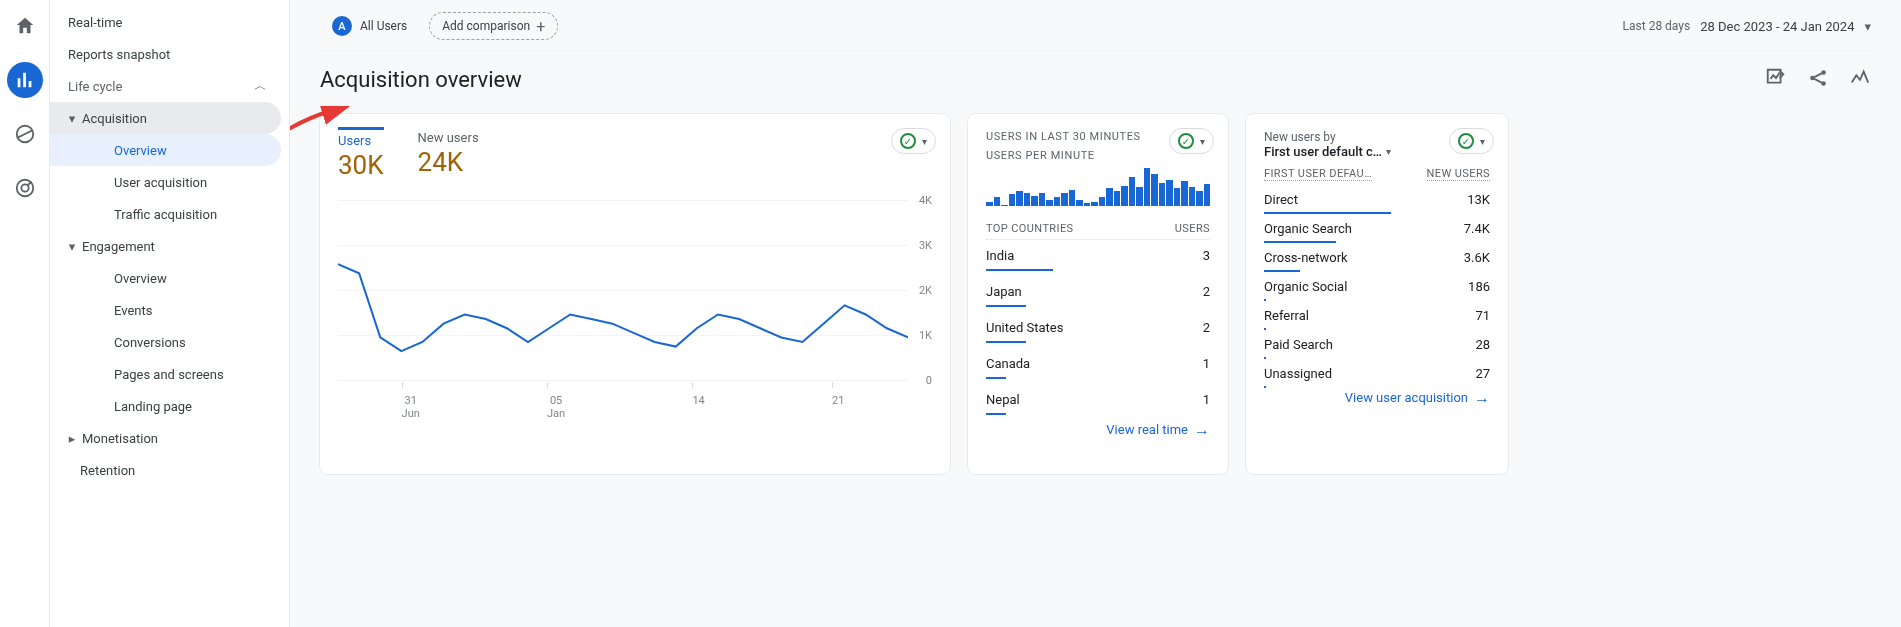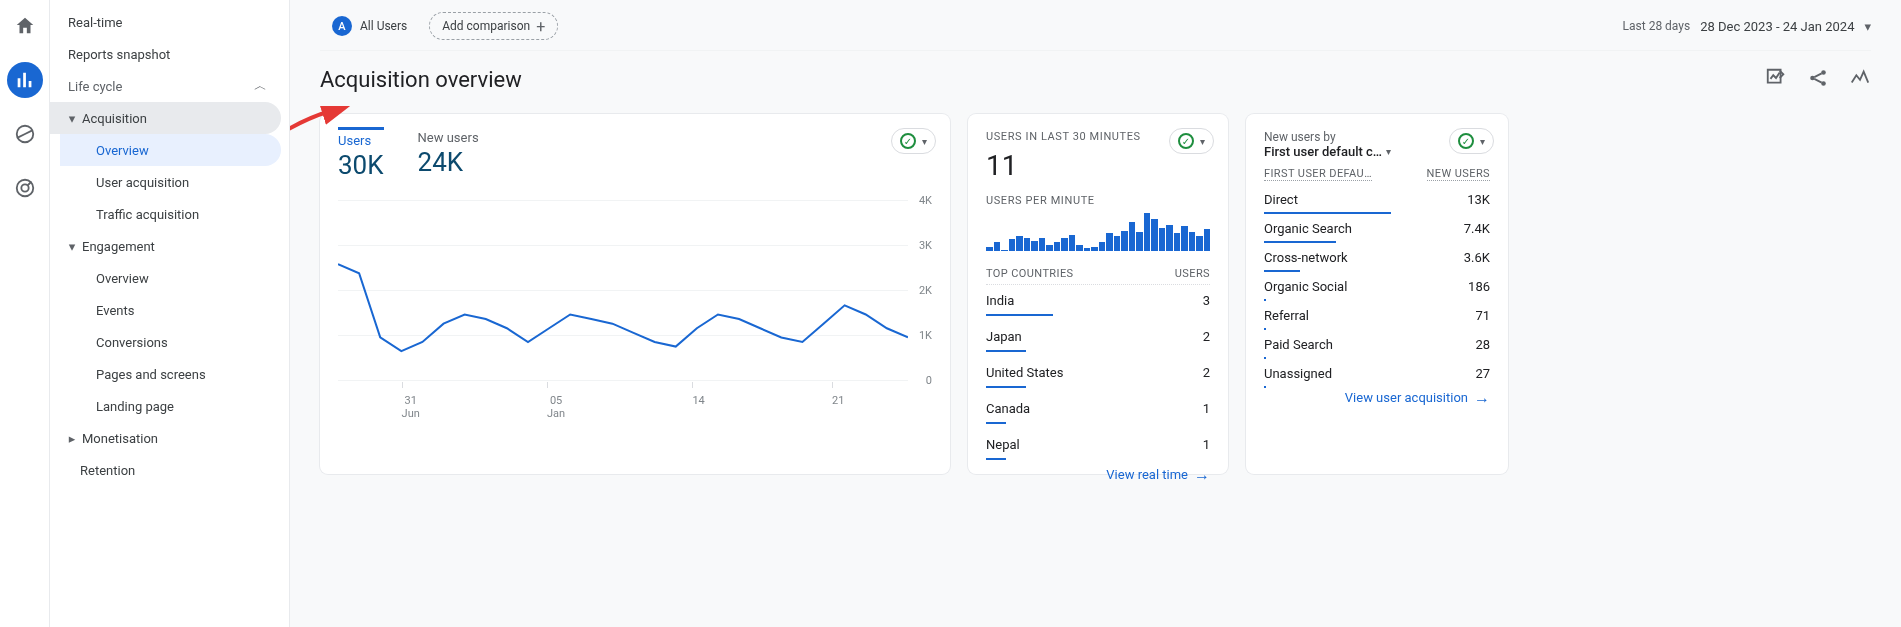--- a/index.html
+++ b/index.html
@@ -8,21 +8,21 @@
 
 .icon-rail { width: 50px; background: #fff; border-right: 1px solid #e8eaed; display: flex; flex-direction: column; align-items: center; padding-top: 8px; gap: 18px; }
 .icon-rail .rail-icon { width: 36px; height: 36px; display: flex; align-items: center; justify-content: center; border-radius: 50%; color: #5f6368; }
 .icon-rail .rail-icon.active { background: #1967d2; color: #fff; }
 .icon-rail svg { width: 22px; height: 22px; fill: currentColor; }
 
 
 .sidebar { width: 240px; background: #fff; border-right: 1px solid #e8eaed; padding: 6px 0 6px 0; overflow-y: auto; }
 .sidebar .side-item { height: 32px; display: flex; align-items: center; padding-left: 18px; cursor: pointer; font-size: 13px; color: #3c4043; border-radius: 0 20px 20px 0; margin-right: 8px; }
 .sidebar .side-item.level-1 { padding-left: 30px; }
-.sidebar .side-item.level-2 { padding-left: 36px; margin-left: 10px; }
+.sidebar .side-item.level-2 { padding-left: 64px; }
 .sidebar .side-item.has-caret { padding-left: 14px; }
 .sidebar .side-item.has-caret.level-1 { padding-left: 14px; }
 .sidebar .side-item .caret { width: 16px; display: inline-flex; justify-content: center; margin-right: 2px; color: #5f6368; }
 .sidebar .side-item.section-header { color: #5f6368; position: relative; }
 .sidebar .side-item.section-header .chev { position: absolute; right: 14px; color: #5f6368; }
 .sidebar .side-item.active-parent { background: #e8eaed; }
 .sidebar .side-item.active { background: #e8f0fe; color: #1967d2; }
 
 
 .main { flex: 1; padding: 12px 30px 20px 30px; overflow: auto; }
@@ -50,21 +50,21 @@
 .card-c { width: 262px; height: 360px; }
 
 .card .status-chip { position: absolute; top: 14px; right: 14px; display: flex; align-items: center; gap: 6px; border: 1px solid #dadce0; border-radius: 16px; padding: 4px 8px; }
 .card .status-chip .check { width: 16px; height: 16px; border: 2px solid #1e8e3e; border-radius: 50%; display: flex; align-items: center; justify-content: center; color: #1e8e3e; font-size: 10px; }
 .card .status-chip .dd { color: #5f6368; font-size: 10px; }
 
 
 .tabs { display: flex; gap: 34px; margin-bottom: 8px; }
 .metric-tab { cursor: pointer; }
 .metric-tab .lbl { font-size: 13px; color: #5f6368; margin-bottom: 2px; }
-.metric-tab .val { font-size: 26px; font-weight: 400; color: #0c4a6e; }
+.metric-tab .val { font-size: 26px; font-weight: 400; color: #a16207; }
 .metric-tab.active .lbl { color: #1967d2; }
 .metric-tab.active { border-top: 3px solid #1967d2; margin-top: -3px; padding-top: 3px; }
 .chart-wrap { position: relative; height: 230px; margin-top: 10px; }
 .chart-wrap .axis-label { position: absolute; right: 0; font-size: 11px; color: #80868b; transform: translateY(-50%); }
 .gridline { position: absolute; left: 0; right: 24px; border-top: 1px solid #f1f3f4; }
 .chart-svg { position: absolute; left: 0; right: 24px; bottom: 34px; top: 10px; }
 .x-labels { position: absolute; bottom: 0; left: 0; right: 24px; display: flex; justify-content: space-around; font-size: 11px; color: #80868b; }
 .x-labels div { text-align: center; }
 .tick { position: absolute; width: 1px; height: 6px; background: #dadce0; top: -12px; }
 
@@ -278,21 +278,20 @@
         <path d="M 30 120 Q 90 30 170 5" stroke="#e53935" stroke-width="4" fill="none" marker-end="url(#ah)"></path>
       </svg>
     </div>
 
     <div class="card card-b">
       <div class="status-chip">
         <span class="check">✓</span>
         <span class="dd">▾</span>
       </div>
       <div class="small-title">USERS IN LAST 30 MINUTES</div>
-      <div class="big-num">11</div>
       <div class="small-title">USERS PER MINUTE</div>
       <div class="bars" id="bars-b">
           <div class="bar" style="height: 11.5385%;"></div>
           <div class="bar" style="height: 23.0769%;"></div>
           <div class="bar" style="height: 3.84615%;"></div>
           <div class="bar" style="height: 30.7692%;"></div>
           <div class="bar" style="height: 38.4615%;"></div>
           <div class="bar" style="height: 34.6154%;"></div>
           <div class="bar" style="height: 26.9231%;"></div>
           <div class="bar" style="height: 34.6154%;"></div>

